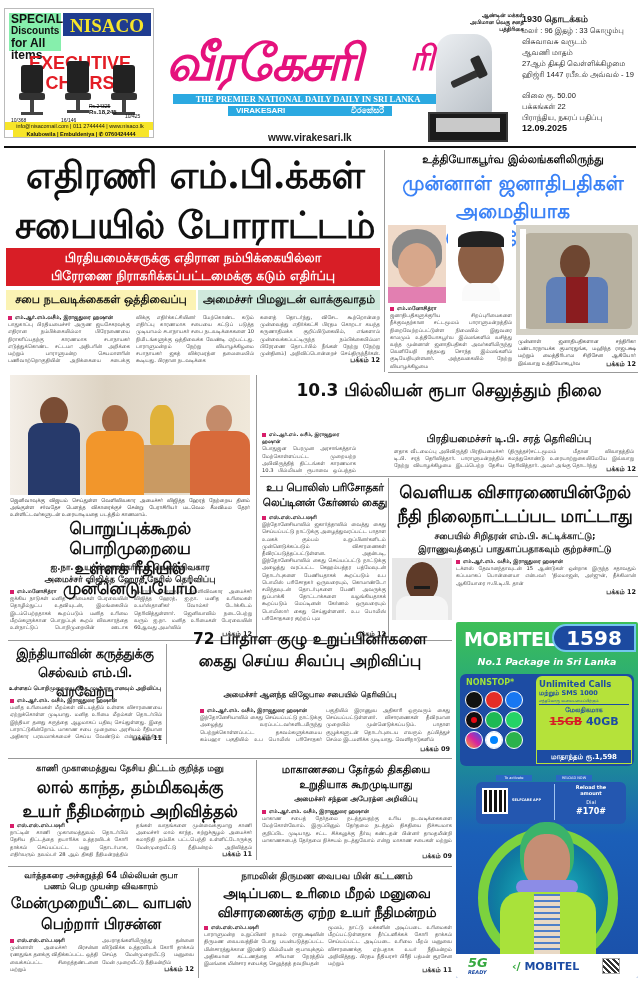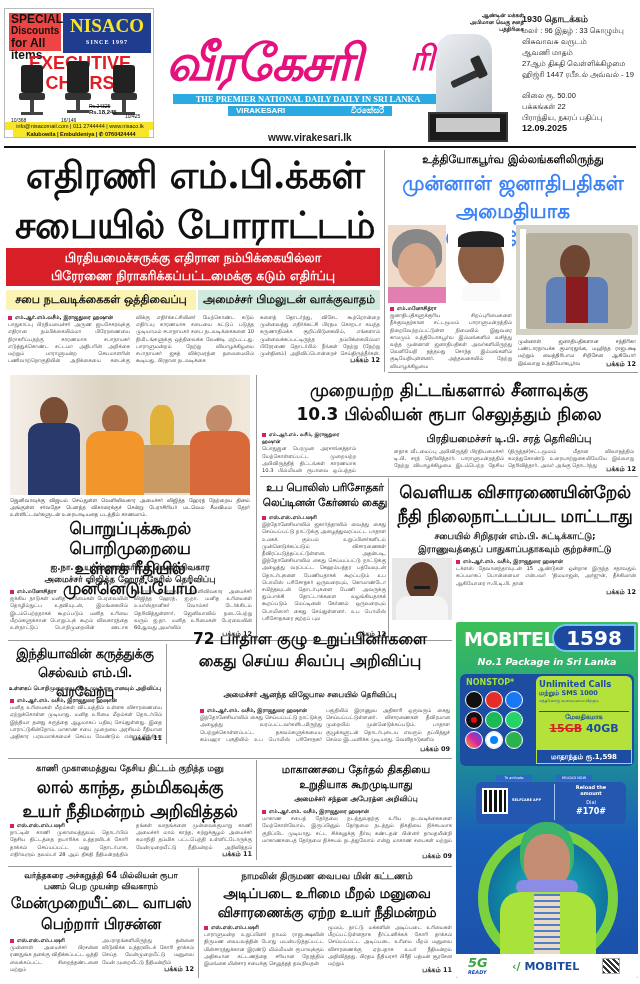--- a/index.html
+++ b/index.html
@@ -2,23 +2,23 @@
 <html><head>
 <meta charset="utf-8">
 <style>
   * { box-sizing: border-box; margin: 0; padding: 0; }
   html, body { width: 640px; height: 984px; background: #fff; overflow: hidden; }
   body { font-family: "DejaVu Serif", serif; color: #111; position: relative; }
   .abs { position: absolute; }
 
   
   .ad-nisaco { left: 4px; top: 8px; width: 150px; height: 130px; border: 1px solid #bbb; background: #fff; overflow: hidden; }
-  .ad-nisaco .special { position: absolute; left: 4px; top: 4px; width: 52px; height: 38px; background: #ef4444; font-family: "Liberation Sans", sans-serif; font-weight: bold; font-size: 10px; line-height: 12px; color: #111; padding-left: 2px; }
+  .ad-nisaco .special { position: absolute; left: 4px; top: 4px; width: 52px; height: 38px; background: #86efac; font-family: "Liberation Sans", sans-serif; font-weight: bold; font-size: 10px; line-height: 12px; color: #111; padding-left: 2px; }
   .ad-nisaco .special .big { font-size: 12px; }
-  .ad-nisaco .brand { position: absolute; left: 58px; top: 4px; width: 88px; height: 40px; background: #1f3c8f; color: #f7e52a; text-align: center; font-family: "Liberation Serif", serif; font-weight: bold; font-size: 19px; line-height: 26px; }
+  .ad-nisaco .brand { position: absolute; left: 58px; top: 4px; width: 88px; height: 23px; background: #1f3c8f; color: #f7e52a; text-align: center; font-family: "Liberation Serif", serif; font-weight: bold; font-size: 19px; line-height: 26px; }
   .ad-nisaco .brand .since { display: block; font-size: 6px; line-height: 6px; color: #fff; letter-spacing: 1px; }
   .ad-nisaco .exec { position: absolute; left: 0; top: 44px; width: 150px; text-align: center; color: #e31d25; font-family: "Liberation Sans", sans-serif; font-weight: bold; font-size: 18px; line-height: 20px; }
   .ad-nisaco .chair { position: absolute; width: 26px; height: 56px; }
   .ad-nisaco .chair .back { position: absolute; left: 2px; top: 0; width: 22px; height: 28px; background: #222; border-radius: 3px; }
   .ad-nisaco .chair .seat { position: absolute; left: 0; top: 28px; width: 26px; height: 7px; background: #333; border-radius: 2px; }
   .ad-nisaco .chair .pole { position: absolute; left: 11px; top: 35px; width: 4px; height: 12px; background: #444; }
   .ad-nisaco .chair .base { position: absolute; left: 2px; top: 47px; width: 22px; height: 3px; background: #444; }
   .ad-nisaco .price { position: absolute; font-family: "Liberation Sans", sans-serif; font-size: 5px; color: #111; }
   .ad-nisaco .contact1 { position: absolute; left: 0; top: 113px; width: 150px; height: 8px; background: #f7e52a; font-family: "Liberation Sans", sans-serif; font-size: 5.5px; line-height: 8px; text-align: center; color: #111; }
   .ad-nisaco .contact2 { position: absolute; left: 8px; top: 121px; width: 136px; height: 8px; background: #f7e52a; font-family: "Liberation Sans", sans-serif; font-size: 5.5px; line-height: 8px; text-align: center; color: #111; font-weight: bold; }
@@ -76,21 +76,21 @@
   .mobitel .num-pill { position: absolute; left: 96px; top: 2px; width: 84px; height: 28px; background: #1c4aa0; border-radius: 14px 0 0 14px; border: 2px solid #73c6ef; font-family: "DejaVu Sans", sans-serif; font-weight: bold; font-size: 20px; color: #fff; text-align: center; line-height: 24px; }
   .mobitel .slogan { position: absolute; left: 0; top: 34px; width: 182px; text-align: center; font-family: "DejaVu Sans", sans-serif; font-style: italic; font-weight: bold; font-size: 9.5px; color: #fff; }
   .mobitel .panel { position: absolute; left: 4px; top: 52px; width: 174px; height: 92px; background: #1d4ca3; border-radius: 6px; }
   .mobitel .nonstop { position: absolute; left: 10px; top: 56px; font-family: "DejaVu Sans", sans-serif; font-weight: bold; font-size: 8px; color: #9fe23a; }
   .mobitel .apps { position: absolute; left: 8px; top: 68px; width: 66px; }
   .mobitel .app { display: inline-block; width: 18px; height: 18px; border-radius: 50%; margin: 1px 1px; border: 1px solid #fff; vertical-align: top; }
   .mobitel .offer { position: absolute; left: 80px; top: 54px; width: 96px; height: 74px; background: #b5e23a; border-radius: 6px 6px 0 0; padding: 3px; font-family: "DejaVu Sans", sans-serif; color: #1d4ca3; }
   .mobitel .offer .uc { font-weight: bold; font-size: 8.5px; line-height: 10px; }
   .mobitel .offer .sms { font-weight: bold; font-size: 6.5px; line-height: 9px; }
   .mobitel .offer .fine { font-size: 4px; line-height: 6px; }
-  .mobitel .offer .extra { font-weight: bold; font-size: 6.5px; text-align: center; line-height: 10px; border-top: 1px solid #1d4ca3; margin-top: 7px; }
+  .mobitel .offer .extra { font-weight: bold; font-size: 6.5px; text-align: center; line-height: 10px; border-top: 1px solid #1d4ca3; margin-top: 0; }
   .mobitel .offer .gb { font-weight: bold; font-size: 11px; text-align: center; line-height: 14px; }
   .mobitel .offer .gb s { color: #d81e26; }
   .mobitel .monthly { position: absolute; left: 80px; top: 128px; width: 96px; height: 14px; background: #1d4ca3; color: #fff; font-family: "DejaVu Sans", sans-serif; font-weight: bold; font-size: 7px; line-height: 14px; text-align: center; border: 1px solid #b5e23a; border-top: none; }
   .mobitel .fineprint { position: absolute; left: 6px; top: 147px; width: 170px; height: 4px; font-size: 2.5px; color: #d8f0ff; font-family: "DejaVu Sans", sans-serif; }
   .mobitel .activate-tag { position: absolute; left: 40px; top: 153px; width: 36px; height: 6px; background: #2a68c3; font-size: 3.5px; color: #fff; text-align: center; line-height: 6px; font-family: "DejaVu Sans", sans-serif; }
   .mobitel .reload-tag { position: absolute; left: 100px; top: 153px; width: 36px; height: 6px; background: #2a68c3; font-size: 3.5px; color: #fff; text-align: center; line-height: 6px; font-family: "DejaVu Sans", sans-serif; }
   .mobitel .qrbox { position: absolute; left: 20px; top: 160px; width: 150px; height: 42px; background: #2457b0; border-radius: 6px; }
   .mobitel .qr { position: absolute; left: 26px; top: 166px; width: 26px; height: 26px; background: repeating-linear-gradient(90deg,#111 0 3px,#fff 3px 5px), #fff; border: 2px solid #fff; }
   .mobitel .selfcare { position: absolute; left: 56px; top: 176px; font-size: 3.5px; color: #fff; font-family: "DejaVu Sans", sans-serif; font-weight: bold; }
   .mobitel .reload { position: absolute; left: 104px; top: 162px; width: 62px; text-align: center; font-family: "DejaVu Sans", sans-serif; color: #fff; font-size: 5px; font-weight: bold; line-height: 6px; }
@@ -262,21 +262,20 @@
 <div class="abs" style="left:10px;top:588px;width:118px;">
   <div class="byline"><span class="dot"></span><span>எம்.மனோசித்ரா</span></div>
   <div class="body-text" style="height:36px">ஐக்கிய நாடுகள் மனித உரிமைகள் பேரவையின் தொழில்நுட்ப உதவியுடன், இலங்கையில் இடம்பெற்றதாகக் கூறப்படும் மனித உரிமை மீறல்களுக்கான பொறுப்புக் கூறல் விவகாரத்தை உள்நாட்டுப் பொறிமுறையின் ஊடாக முன்னெடுக்க அரசாங்கம்</div>
 </div>
 <div class="abs body-text" style="left:134px;top:588px;width:118px;height:43px;">தயாராக உள்ளதாக வெளிவிவகார அமைச்சர் விஜித்த ஹேரத், ஐ.நா. மனித உரிமைகள் உயர்ஸ்தானிகர் வோல்கர் டேர்க்கிடம் தெரிவித்துள்ளார். ஜெனிவாவில் நடைபெற்று வரும் ஐ.நா. மனித உரிமைகள் பேரவையின் 60ஆவது அமர்வில்</div>
 <div class="abs pageref" style="left:192px;top:630px;width:60px;">பக்கம் 12</div>
 
 <div class="abs rule-v" style="left:256px;top:375px;height:265px;"></div>
 
 <div class="abs hl-sans" style="left:260px;top:378px;width:378px;font-size:17px;line-height:24px;">
-  <div>முறையற்ற திட்டங்களால் சீனாவுக்கு</div>
   <div>10.3 பில்லியன் ரூபா செலுத்தும் நிலை</div>
 </div>
 <div class="abs" style="left:262px;top:431px;width:94px;">
   <div class="byline" style="font-size:4.8px"><span class="dot"></span><span>எம்.ஆர்.எம். வசீம், இராஜதுரை ஹஷான்</span></div>
   <div class="body-text" style="height:30px">பொதுஜன பெரமுன அரசாங்கத்தால் மேற்கொள்ளப்பட்ட முறையற்ற அபிவிருத்தித் திட்டங்கள் காரணமாக 10.3 பில்லியன் ரூபாவை ஒப்பந்தம் செய்யப்பட்ட சீன நிறுவனத்துக்கு வழங்க வேண்டியுள்</div>
 </div>
 <div class="abs kicker" style="left:380px;top:432px;width:258px;font-size:10px;line-height:14px;">பிரதியமைச்சர் டி.பி. சரத் தெரிவிப்பு</div>
 <div class="abs body-text" style="left:394px;top:448px;width:110px;height:22px;">ளதாக வீடமைப்பு அபிவிருத்தி பிரதியமைச்சர் டி.பி. சரத் தெரிவித்தார். பாராளுமன்றத்தில் நேற்று வியாழக்கிழமை இடம்பெற்ற தேசிய கணக்காய்வு</div>
 <div class="abs body-text" style="left:508px;top:448px;width:126px;height:22px;">(திருத்தச்)சட்டமூலம் மீதான விவாதத்தில் கலந்துகொண்டு உரையாற்றுகையிலேயே இவ்வாறு தெரிவித்தார். அவர் அங்கு தொடர்ந்து</div>
 <div class="abs pageref" style="left:576px;top:465px;width:60px;">பக்கம் 12</div>

